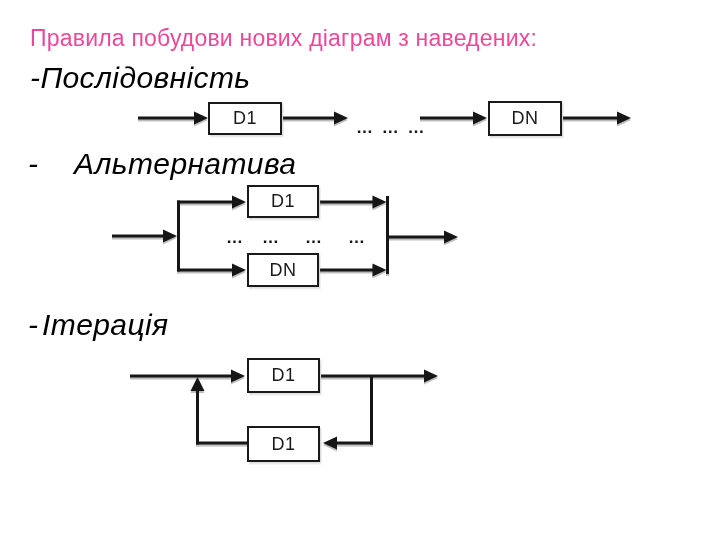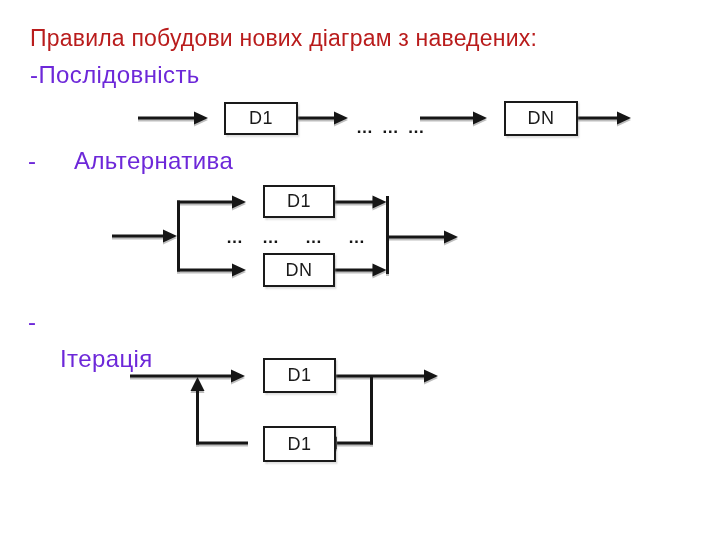--- a/index.html
+++ b/index.html
@@ -1,59 +1,58 @@
 <!DOCTYPE html>
 <html><head>
 <meta charset="utf-8">
 <style>
   html,body{margin:0;padding:0;background:#ffffff;}
   .slide{
     position:relative;width:720px;height:540px;background:#ffffff;overflow:hidden;
     font-family:"Liberation Sans","DejaVu Sans",sans-serif;color:#262626;
   }
   .title{
-    position:absolute;left:30px;top:25px;font-size:23px;color:#b91c1c;
+    position:absolute;left:30px;top:25px;font-size:23px;color:#ec4899;
     white-space:nowrap;letter-spacing:0.2px;
   }
   .section-label{
-    position:absolute;font-size:24px;color:#6d28d9;
+    position:absolute;font-style:italic;font-size:30px;color:#000000;
     white-space:nowrap;letter-spacing:0.4px;
   }
   svg.flow{
     position:absolute;left:0;top:0;
     filter:drop-shadow(0.5px 2px 0.5px rgba(135,135,135,0.55));
   }
   svg.flow line{stroke:#161616;stroke-width:3;}
   svg.flow polygon{fill:#161616;stroke:none;}
   .dbox{
     position:absolute;box-sizing:border-box;border:2.5px solid #1a1a1a;background:#ffffff;
     display:flex;align-items:center;justify-content:center;
     font-size:18px;color:#1a1a1a;letter-spacing:0.5px;
     box-shadow:1.5px 2px 1.5px rgba(150,150,150,0.35);
-    margin-left:16px;
   }
   .dots{
     position:absolute;font-weight:bold;font-size:17px;color:#141414;
     letter-spacing:2px;white-space:nowrap;line-height:24px;
   }
 </style>
 </head>
 <body>
 
 <div class="slide">
 
   <div class="title">Правила побудови нових діаграм з наведених:</div>
 
   <div class="section-label" style="left:30px;top:61px;">-Послідовність</div>
 
   <div class="section-label" style="left:28px;top:147px;">-</div>
   <div class="section-label" style="left:74px;top:147px;">Альтернатива</div>
 
   <div class="section-label" style="left:28px;top:308px;">-</div>
-  <div class="section-label" style="left:60px;top:308px;margin-top:37px;">Ітерація</div>
+  <div class="section-label" style="left:42px;top:308px;">Ітерація</div>
 
   <svg class="flow" width="720" height="540" viewBox="0 0 720 540">
 
     <g>
       <line x1="138" y1="118" x2="196" y2="118"></line>
       <polygon points="208,118 194,111.5 194,124.5"></polygon>
       <line x1="283" y1="118" x2="335" y2="118"></line>
       <polygon points="348,118 334,111.5 334,124.5"></polygon>
       <line x1="420" y1="118" x2="473" y2="118"></line>
       <polygon points="487,118 473,111.5 473,124.5"></polygon>

